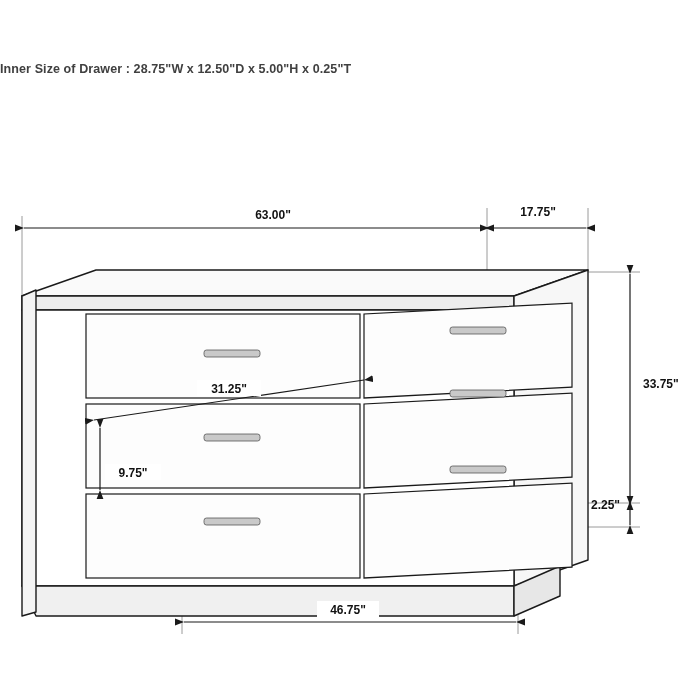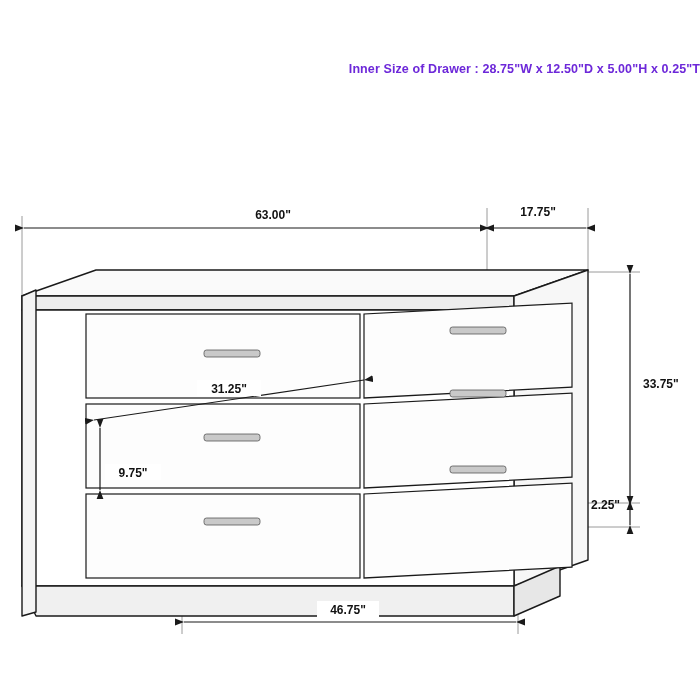--- a/index.html
+++ b/index.html
@@ -17,25 +17,25 @@
   #stage {
     position: relative;
     width: 700px;
     height: 700px;
   }
   #title {
     position: absolute;
     top: 62px;
     left: 0;
     width: 700px;
-    text-align: right;
+    text-align: left;
     font-size: 12.5px;
     font-weight: bold;
     letter-spacing: 0.1px;
-    color: #6d28d9;
+    color: #404040;
   }
   svg {
     position: absolute;
     top: 0;
     left: 0;
   }
   .dimtext {
     font-family: "Liberation Sans", sans-serif;
     font-size: 12px;
     font-weight: bold;

